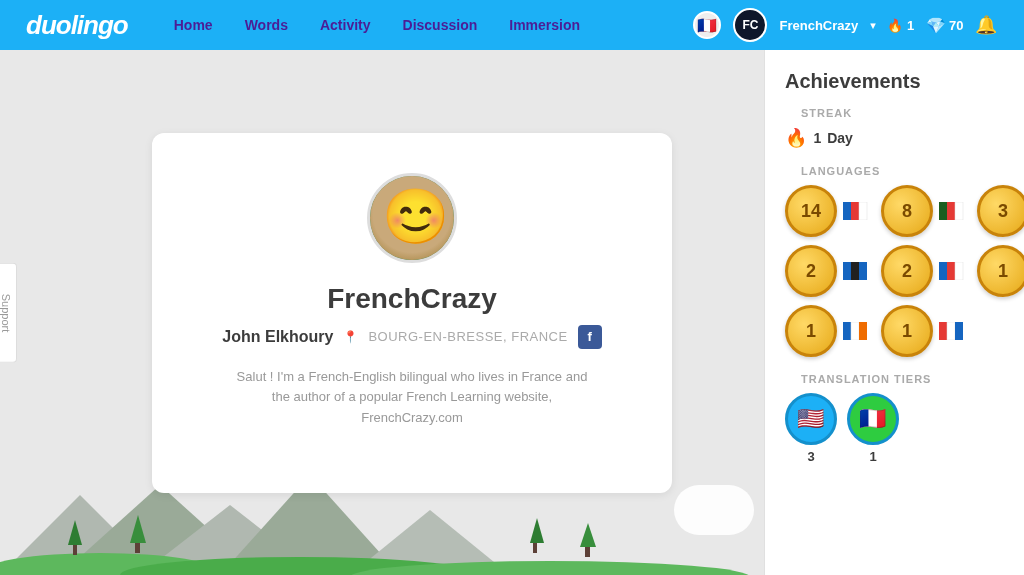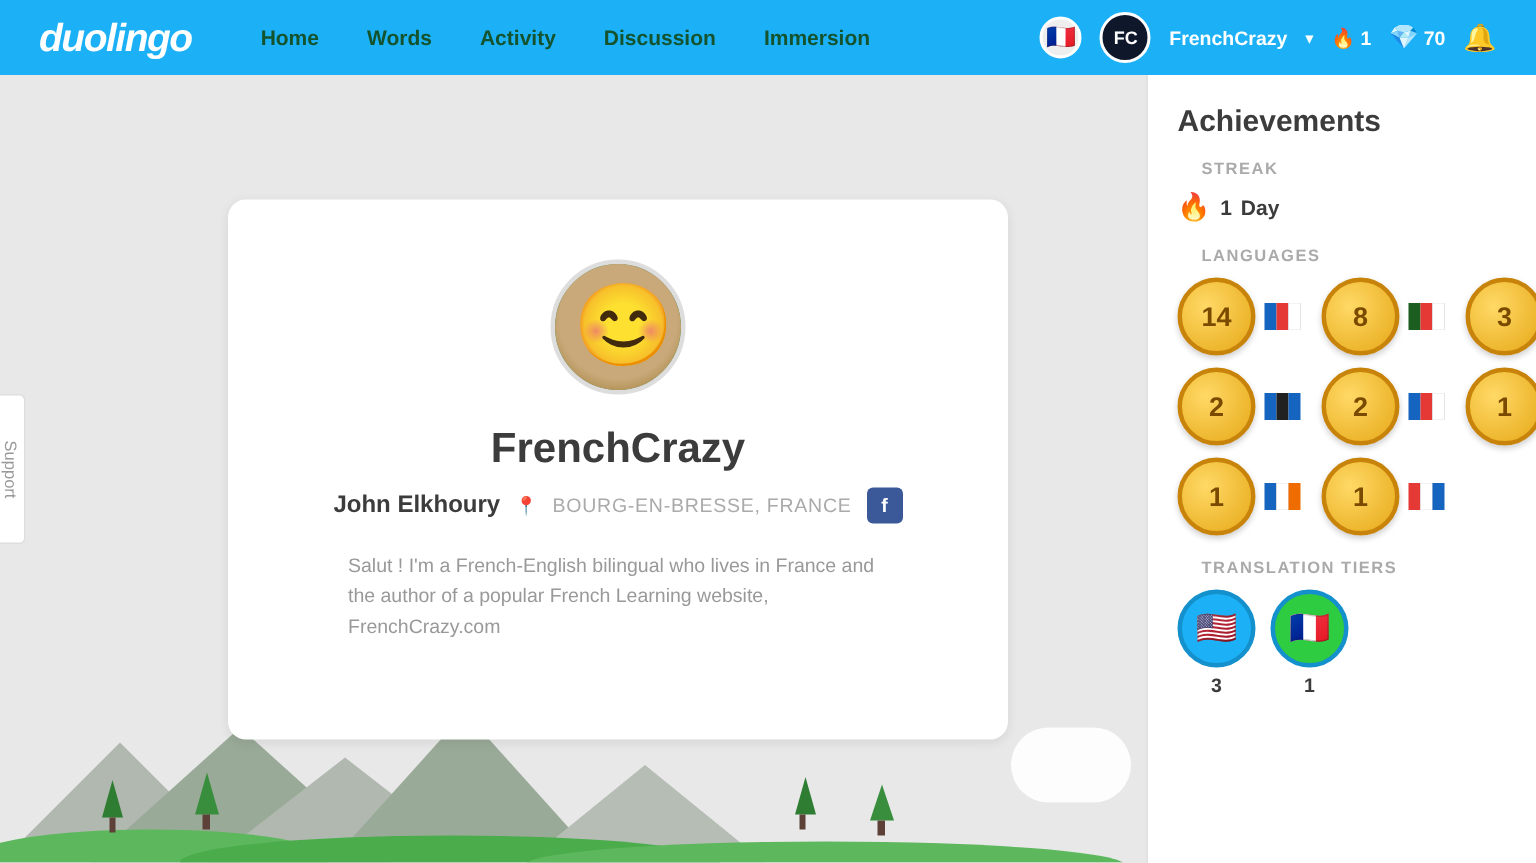--- a/index.html
+++ b/index.html
@@ -16,21 +16,21 @@
     }
     #logo {
       font-size: 26px;
       font-weight: 900;
       color: #fff;
       letter-spacing: -1px;
       margin-right: 30px;
       font-style: italic;
     }
     .nav-link {
-      color: #14532d;
+      color: #4c1d95;
       text-decoration: none;
       font-size: 14px;
       font-weight: 600;
       padding: 0 16px;
       height: 50px;
       display: flex;
       align-items: center;
       cursor: pointer;
     }
     .nav-right {
@@ -194,20 +194,21 @@
       border-radius: 4px;
       color: #fff;
       font-size: 13px;
       font-weight: 900;
       display: flex; align-items: center; justify-content: center;
       cursor: pointer;
     }
     .profile-bio {
       font-size: 13px;
       color: #999;
+      text-align: center;
       line-height: 1.6;
       max-width: 360px;
       margin-top: 10px;
     }
 
     
     #achievements-section {
       width: 260px;
       background: #fff;
       padding: 20px;

